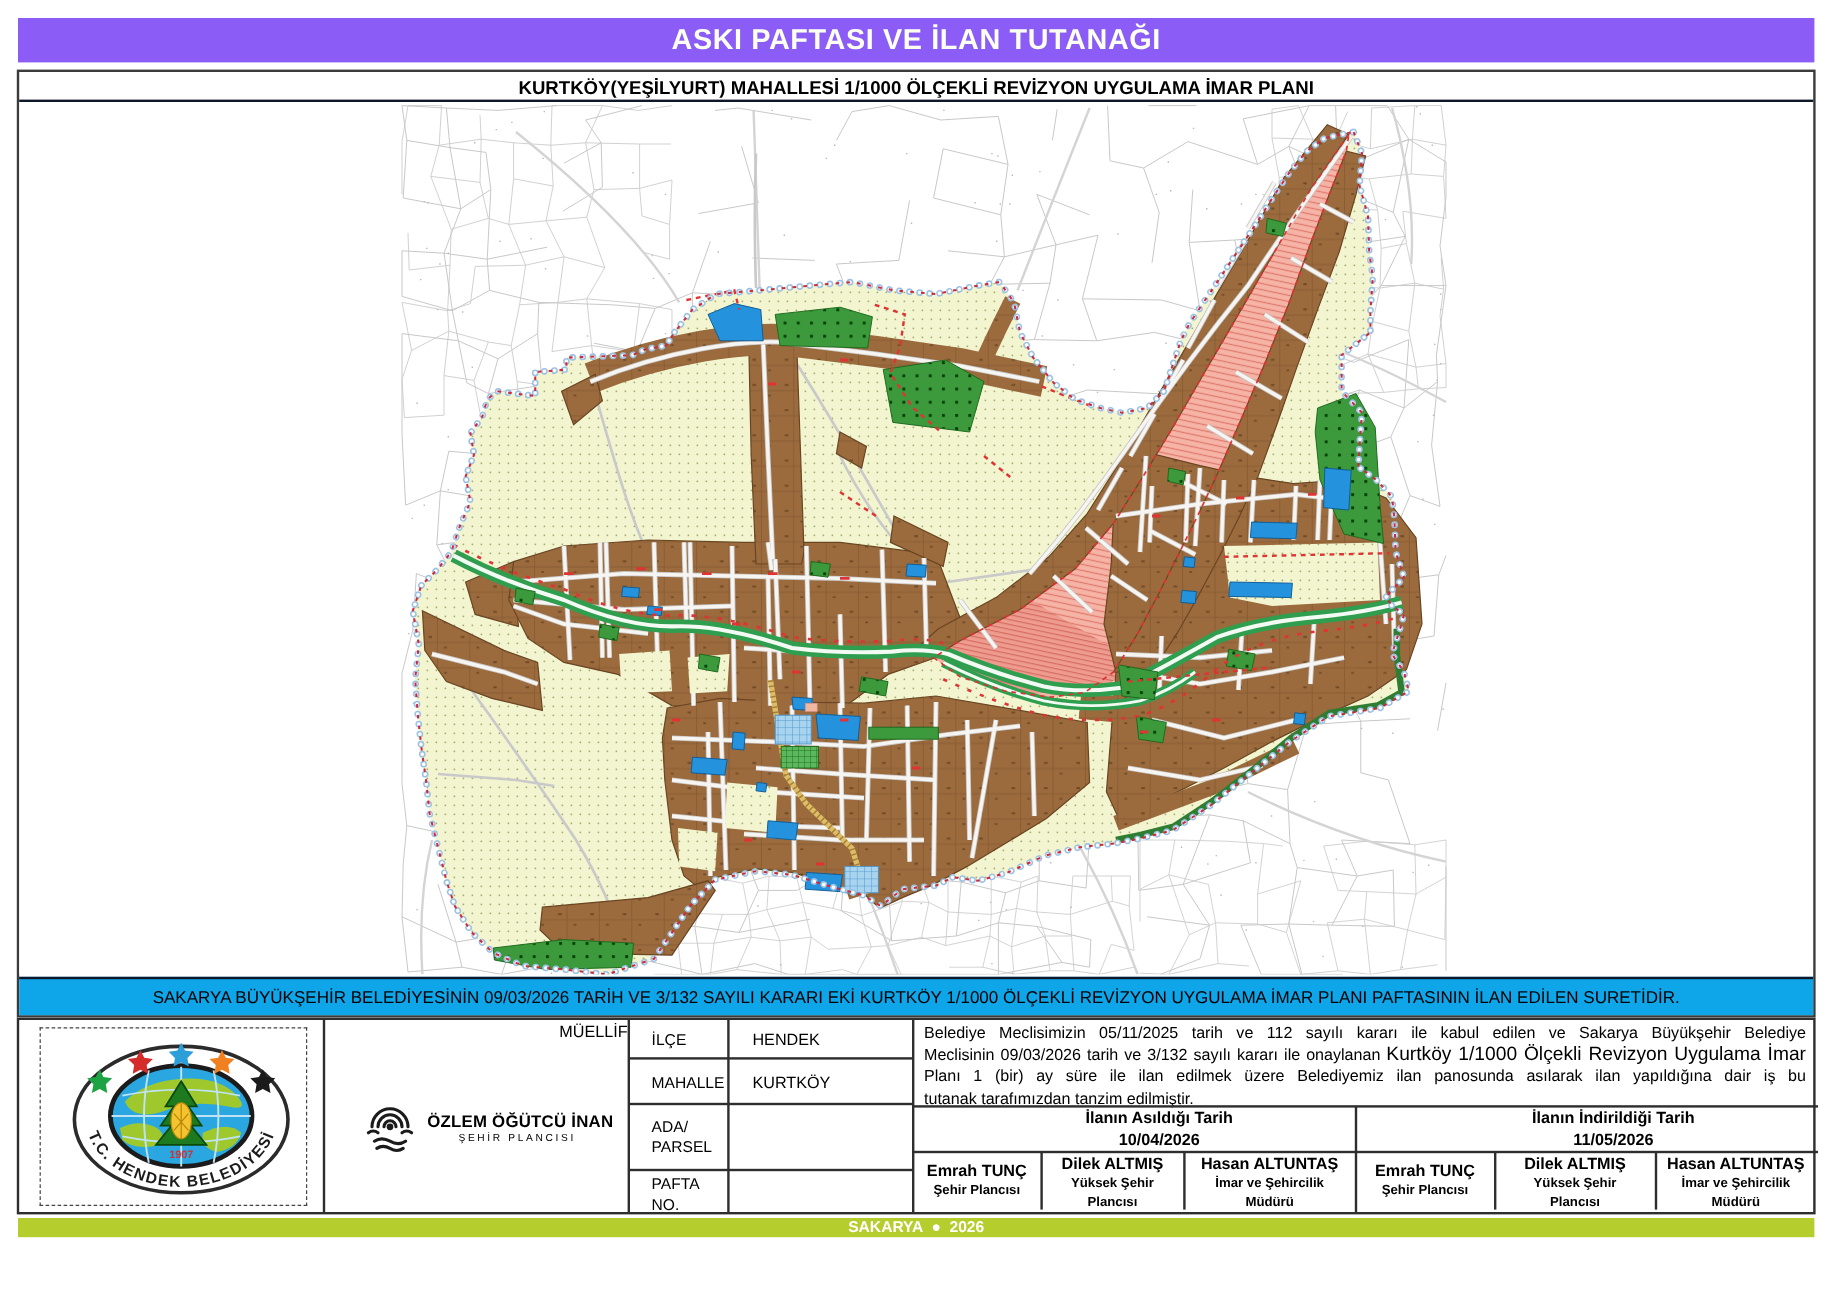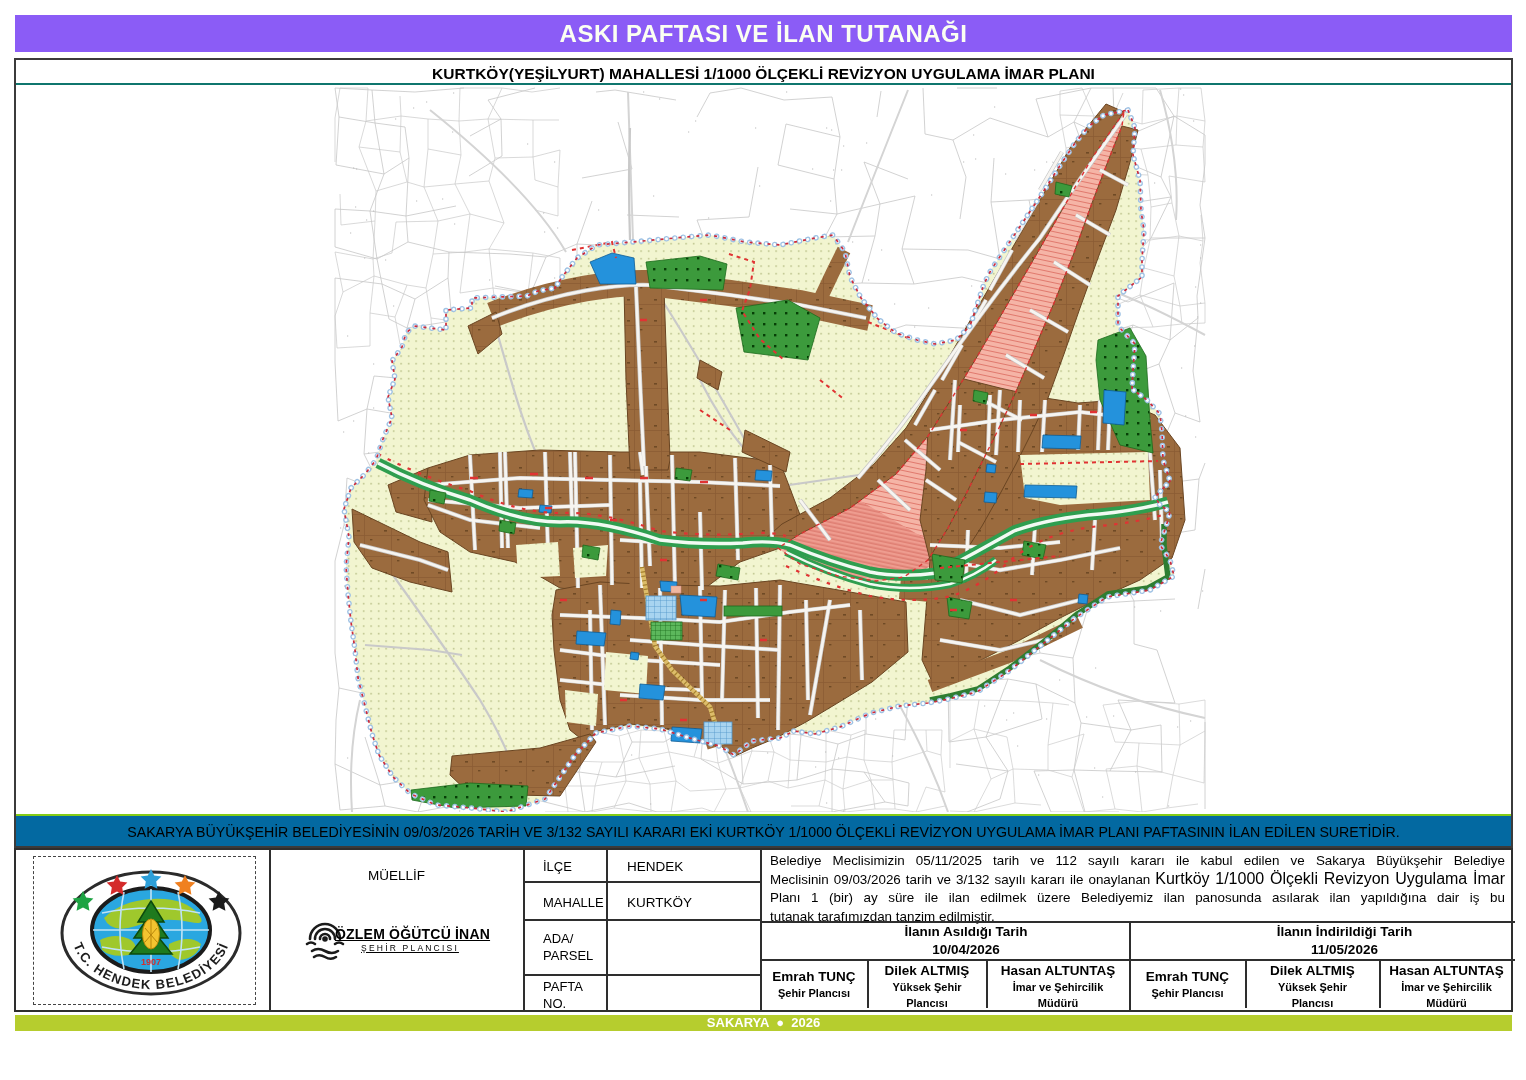--- a/index.html
+++ b/index.html
@@ -8,21 +8,21 @@
 .line{position:absolute;background:#2e2e2e;}
 </style></head>
 <body>
 <div class="abs" style="left:0;top:0;width:1526px;height:1080px;background:#fff;">
 
 <div class="abs" style="left:15px;top:15px;width:1497px;height:36.5px;background:#8b5cf6;color:#fbfff2;
 font-size:24px;font-weight:bold;text-align:center;line-height:37px;letter-spacing:0.5px;">ASKI PAFTASI VE İLAN TUTANAĞI</div>
 
 <div class="abs" style="left:14px;top:58px;width:1499px;height:790px;border:2px solid #3b3b3b;background:#fff;">
 
-<div class="abs" style="left:0;top:0;width:100%;height:25px;border-bottom:2px solid #0f766e;text-align:center;
+<div class="abs" style="left:0;top:0;width:100%;height:25px;border-bottom:2px solid #0f172a;text-align:center;
 font-size:15.5px;font-weight:bold;line-height:27px;">KURTKÖY(YEŞİLYURT) MAHALLESİ 1/1000 ÖLÇEKLİ REVİZYON UYGULAMA İMAR PLANI</div>
 
 <div class="abs" style="left:0;top:25px;width:1495px;height:727px;">
 <svg width="1495" height="727" viewBox="16 85 1495 727" style="display:block">
 <defs>
 <pattern id="ydots" width="7.5" height="7.5" patternUnits="userSpaceOnUse">
 <rect width="7.5" height="7.5" fill="#f2f5d0"></rect>
               <rect x="3" y="3" width="1.3" height="1.3" fill="#a3ac6c"></rect>
 </pattern>
 <pattern id="gdots" width="11" height="11" patternUnits="userSpaceOnUse">
@@ -286,21 +286,21 @@
 <path d="M729,254 L754,262 L750,289 L742,311 L760,339 L784,360 M1020,464 L1158,461 M940,568 L1060,556 M868,322 L908,338 M572,250 L612,242 L616,258 M700,410 L730,430 M820,380 L845,400" fill="none" stroke="#e03333" stroke-width="2" stroke-dasharray="4 4"></path>
 <path d="M470,478 h8 M530,474 h8 M585,478 h8 M640,478 h8 M700,482 h8 M545,508 h7 M610,520 h7 M660,560 h7 M700,600 h7 M760,640 h7 M640,320 h7 M700,300 h7 M960,430 h7 M1030,415 h7 M1090,412 h7 M950,610 h7 M1010,600 h7 M620,700 h7 M680,720 h7 M560,600 h7" stroke="#e03333" stroke-width="2.4" fill="none"></path>
 <path d="M1124,112L1092,158L1062,210L1032,262L1004,310L978,355L952,398L928,436L896,474L850,508L800,534L778,548L800,564L838,576L876,581L904,577L928,560L948,528L966,494L982,462L998,430L1014,396L1034,350L1054,303L1074,253L1092,203L1110,156L1122,126Z" fill="none" stroke="#dd3333" stroke-width="1.4" stroke-dasharray="4 4"></path>
 
 <path d="M1128,110L1135,128L1133,155L1140,180L1141,210L1144,231L1142,260L1142,277L1118,296L1118,326L1135,344L1133,370L1132,389L1147,400L1160,414L1162,432L1163,460L1170,481L1155,497L1160,505L1170,512L1167,523L1160,545L1170,560L1174,576L1150,590L1107,597L1075,618L1044,643L1009,671L977,692L949,699L928,703L900,706L871,713L840,727L815,734L794,731L780,738L752,741L734,755L719,746L693,739L660,729L630,726L596,733L575,755L545,799L506,812L471,808L436,805L411,794L393,777L379,755L372,734L365,706L358,678L355,650L351,622L348,594L346,566L349,537L344,509L351,488L365,474L376,460L383,439L392,418L388,397L395,379L392,361L402,347L406,333L414,326L446,330L446,310L472,308L472,298L527,296L538,291L555,288L562,277L577,258L597,245L632,242L675,238L710,235L745,242L780,245L815,238L833,235L845,252L850,277L861,298L878,319L896,333L917,340L935,344L956,340L970,326L977,305L984,284L991,270L1005,249L1019,228L1033,207L1047,186L1061,164L1075,143L1089,126L1104,115L1118,112Z" fill="none" stroke="#9fc2e4" stroke-width="5.6" stroke-dasharray="0.1 8.3" stroke-linecap="round"></path>
 <path d="M1128,110L1135,128L1133,155L1140,180L1141,210L1144,231L1142,260L1142,277L1118,296L1118,326L1135,344L1133,370L1132,389L1147,400L1160,414L1162,432L1163,460L1170,481L1155,497L1160,505L1170,512L1167,523L1160,545L1170,560L1174,576L1150,590L1107,597L1075,618L1044,643L1009,671L977,692L949,699L928,703L900,706L871,713L840,727L815,734L794,731L780,738L752,741L734,755L719,746L693,739L660,729L630,726L596,733L575,755L545,799L506,812L471,808L436,805L411,794L393,777L379,755L372,734L365,706L358,678L355,650L351,622L348,594L346,566L349,537L344,509L351,488L365,474L376,460L383,439L392,418L388,397L395,379L392,361L402,347L406,333L414,326L446,330L446,310L472,308L472,298L527,296L538,291L555,288L562,277L577,258L597,245L632,242L675,238L710,235L745,242L780,245L815,238L833,235L845,252L850,277L861,298L878,319L896,333L917,340L935,344L956,340L970,326L977,305L984,284L991,270L1005,249L1019,228L1033,207L1047,186L1061,164L1075,143L1089,126L1104,115L1118,112Z" fill="none" stroke="#ffffff" stroke-width="2.9" stroke-dasharray="0.1 8.3" stroke-linecap="round"></path>
 <path d="M1128,110L1135,128L1133,155L1140,180L1141,210L1144,231L1142,260L1142,277L1118,296L1118,326L1135,344L1133,370L1132,389L1147,400L1160,414L1162,432L1163,460L1170,481L1155,497L1160,505L1170,512L1167,523L1160,545L1170,560L1174,576L1150,590L1107,597L1075,618L1044,643L1009,671L977,692L949,699L928,703L900,706L871,713L840,727L815,734L794,731L780,738L752,741L734,755L719,746L693,739L660,729L630,726L596,733L575,755L545,799L506,812L471,808L436,805L411,794L393,777L379,755L372,734L365,706L358,678L355,650L351,622L348,594L346,566L349,537L344,509L351,488L365,474L376,460L383,439L392,418L388,397L395,379L392,361L402,347L406,333L414,326L446,330L446,310L472,308L472,298L527,296L538,291L555,288L562,277L577,258L597,245L632,242L675,238L710,235L745,242L780,245L815,238L833,235L845,252L850,277L861,298L878,319L896,333L917,340L935,344L956,340L970,326L977,305L984,284L991,270L1005,249L1019,228L1033,207L1047,186L1061,164L1075,143L1089,126L1104,115L1118,112Z" fill="none" stroke="#cc2b3d" stroke-width="1.7" stroke-dasharray="3 6"></path>
 </svg>
 </div>
 
-<div class="abs" style="left:0;top:754px;width:100%;height:32px;border-top:2px solid #84cc16;text-align:center;background:#0369a1;
+<div class="abs" style="left:0;top:754px;width:100%;height:32px;border-top:2px solid #0f172a;text-align:center;background:#0ea5e9;
 font-size:14.2px;line-height:33px;">SAKARYA BÜYÜKŞEHİR BELEDİYESİNİN 09/03/2026 TARİH VE 3/132 SAYILI KARARI EKİ KURTKÖY 1/1000 ÖLÇEKLİ REVİZYON UYGULAMA İMAR PLANI PAFTASININ İLAN EDİLEN SURETİDİR.</div>
 </div>
 
 <div class="abs" style="left:14px;top:848px;width:1499px;height:164px;border:2px solid #2e2e2e;background:#fff;">
 
 <div class="abs" style="left:0;top:0;width:255px;height:160px;">
 
   <div class="abs" style="left:17px;top:6px;width:223px;height:149px;border:1.5px dashed #444;">
   <svg width="219" height="145" viewBox="0 0 219 145" style="margin-left:7px;margin-top:4px">
 <defs>
@@ -323,34 +323,34 @@
 <path d="M144,14 l3.2,6.5 7.2,1 -5.2,5.1 1.2,7.2 -6.4,-3.4 -6.4,3.4 1.2,-7.2 -5.2,-5.1 7.2,-1Z" fill="#f08020"></path>
 <path d="M178,30 l3.2,6.5 7.2,1 -5.2,5.1 1.2,7.2 -6.4,-3.4 -6.4,3.4 1.2,-7.2 -5.2,-5.1 7.2,-1Z" fill="#1b1b1b"></path>
 </g>
 <text font-family="Liberation Sans,sans-serif" font-size="13" font-weight="bold" fill="#1b1b1b" letter-spacing="1.2"><textPath href="#arcb" startOffset="50%" text-anchor="middle">T.C. HENDEK BELEDİYESİ</textPath></text>
 </svg>
   </div>
 </div>
 <div class="line" style="left:253px;top:0;width:1.5px;height:160px;"></div>
 
 <div class="abs" style="left:254px;top:0;width:253px;height:160px;">
-  <div style="text-align:center;font-size:13.5px;padding-top:18px;">MÜELLİF</div>
+  <div style="text-align:right;font-size:13.5px;padding-top:2px;">MÜELLİF</div>
 
   <div class="abs" style="left:32px;top:68px;"><svg width="46" height="46" viewBox="0 0 46 46">
 <g fill="none" stroke="#1b1b1b" stroke-width="2.6" stroke-linecap="round">
 <path d="M8,21 A15,15 0 0 1 38,21"></path>
 <path d="M13,21 A10,10 0 0 1 33,21"></path>
 <path d="M18,21 A5,5 0 0 1 28,21"></path>
 <path d="M5,26 Q9,23 13,26 M33,26 Q37,23 41,26"></path>
 <path d="M10,33 Q16,29 23,33 Q30,37 36,33"></path>
 <path d="M12,39 Q17,35.5 23,39 Q29,42.5 34,39"></path>
 </g>
 <circle cx="23" cy="21" r="2.8" fill="#1b1b1b"></circle>
 </svg></div>
-  <div class="abs" style="left:65px;top:76px;width:150px;text-align:center;text-decoration:underline;">
+  <div class="abs" style="left:86px;top:76px;width:150px;text-align:center;">
     <div style="font-size:14px;font-weight:bold;white-space:nowrap;letter-spacing:0.2px;">ÖZLEM ÖĞÜTCÜ İNAN</div>
     <div style="font-size:8.5px;letter-spacing:2.2px;margin-top:1px;">ŞEHİR PLANCISI</div>
   </div>
 </div>
 <div class="line" style="left:507px;top:0;width:1.5px;height:160px;"></div>
 
 <div class="abs" style="left:508px;top:0;width:82px;height:160px;font-size:13px;">
   <div class="abs" style="left:19px;top:9px;">İLÇE</div>
   <div class="abs" style="left:19px;top:45px;">MAHALLE</div>
   <div class="abs" style="left:19px;top:80px;line-height:17px;">ADA/<br>PARSEL</div>

